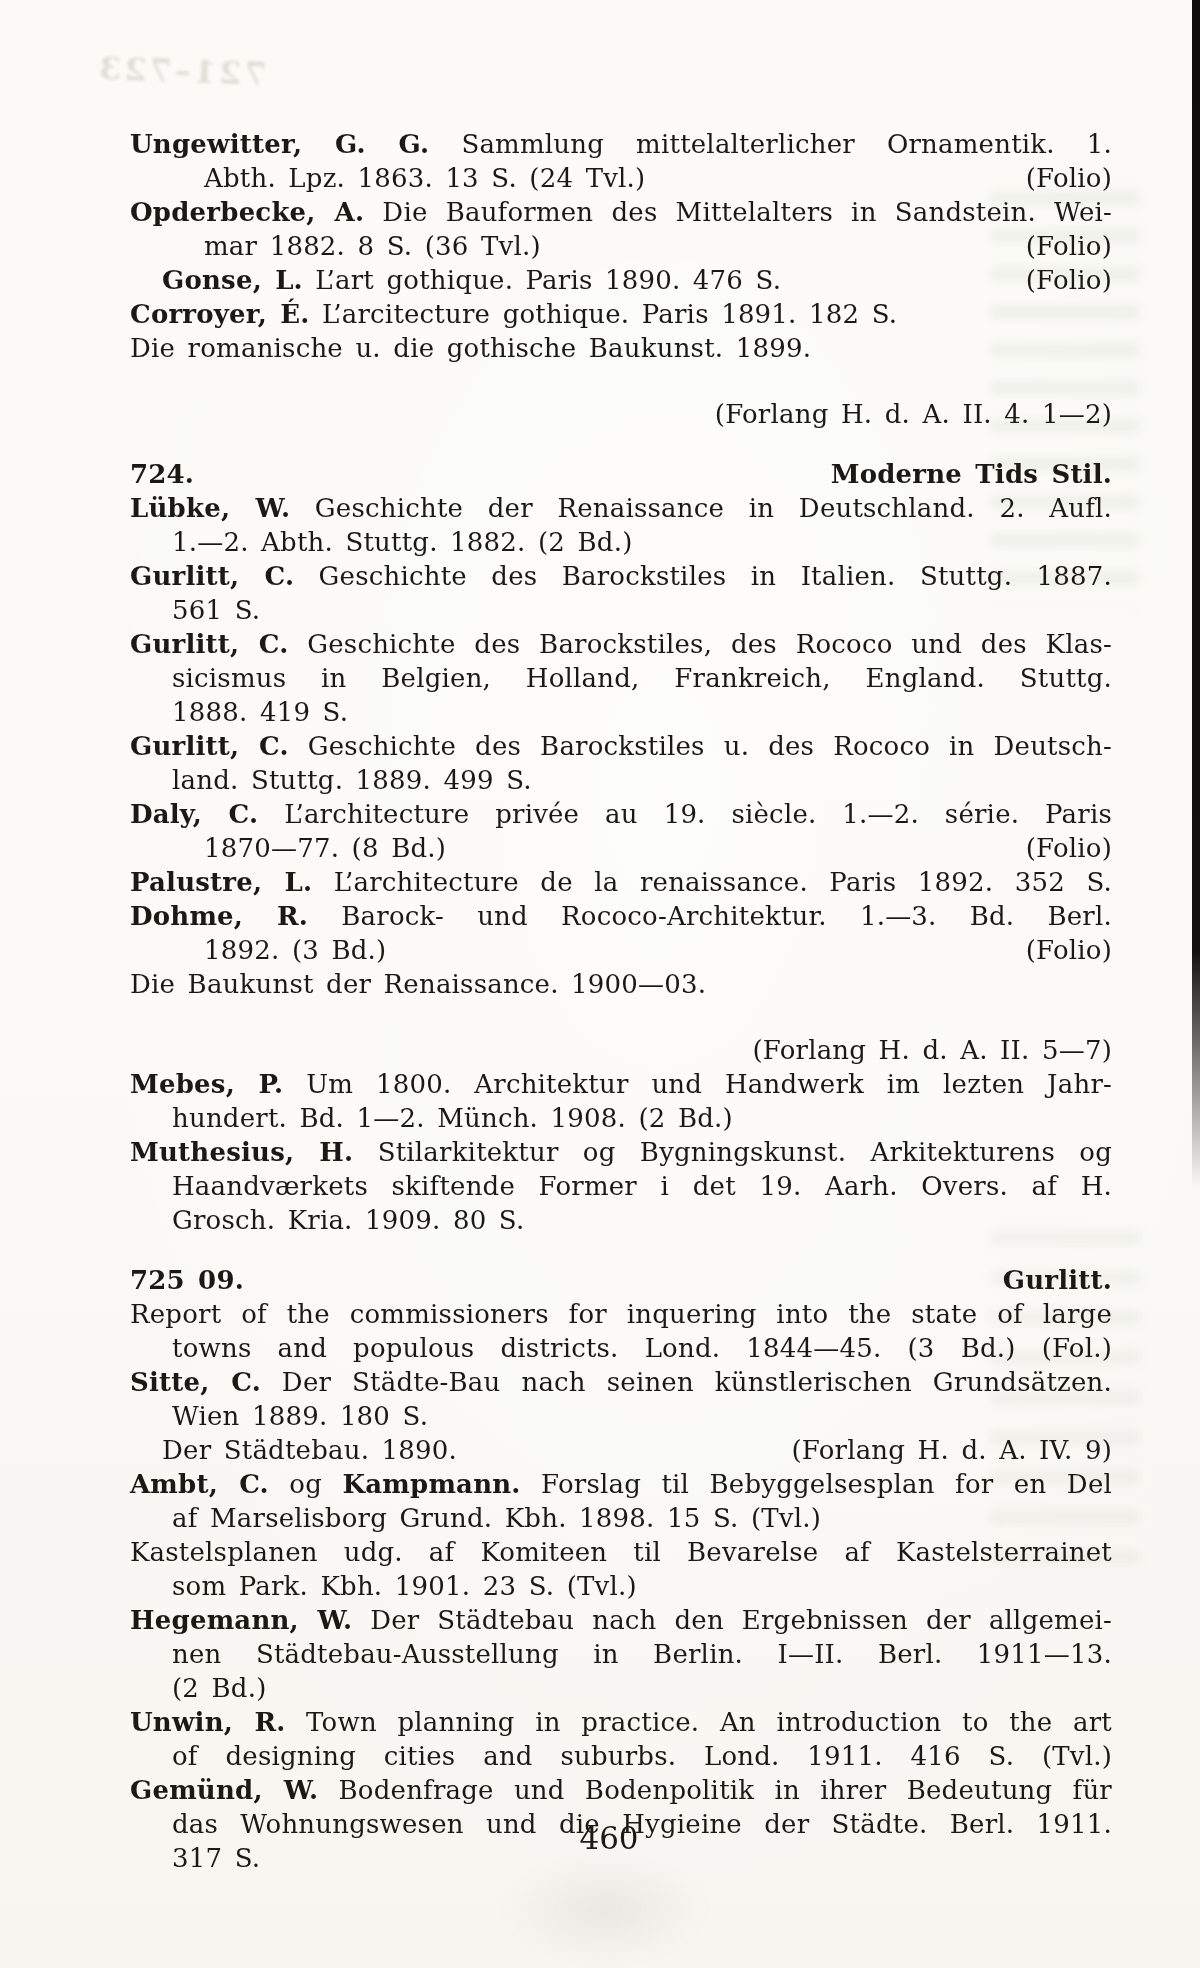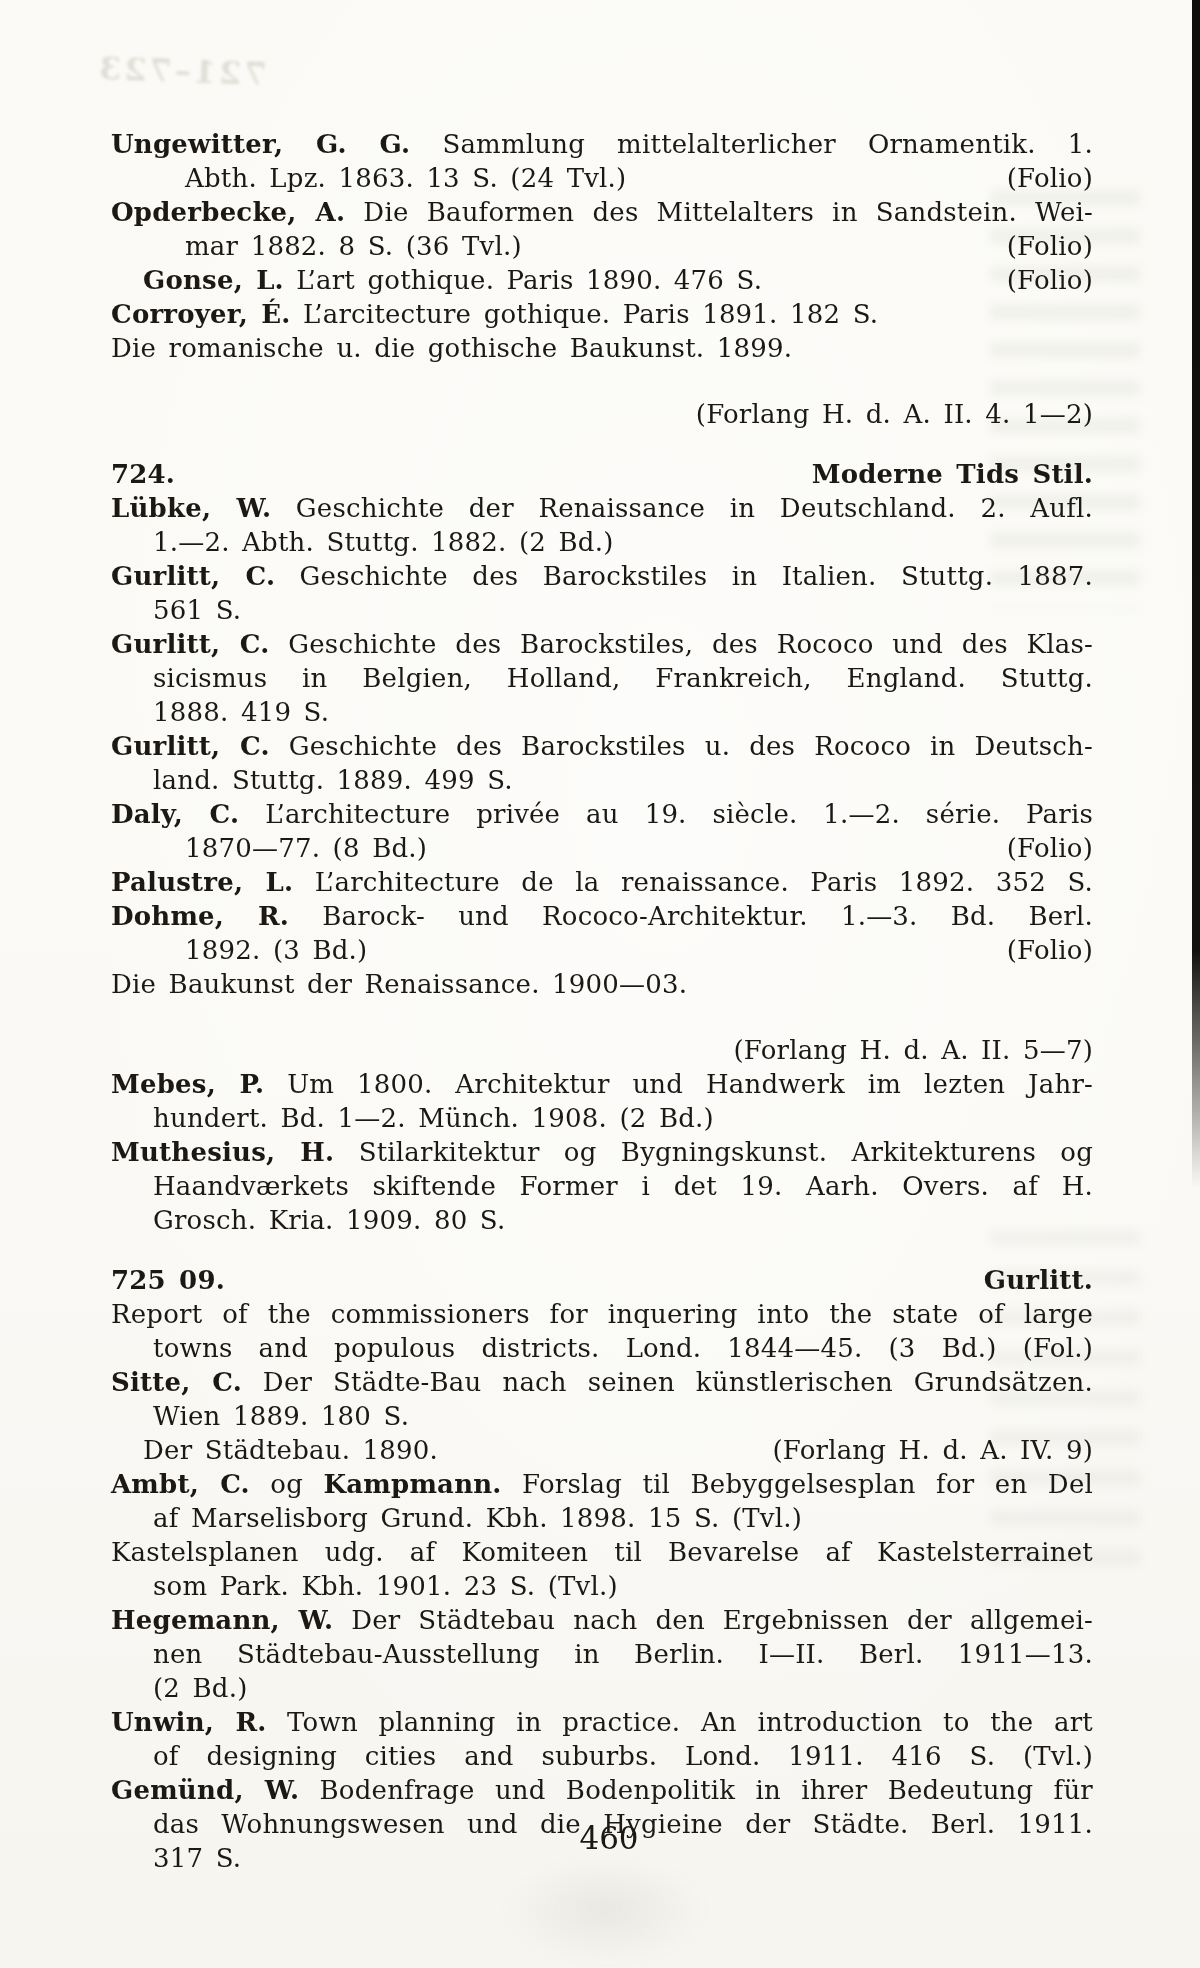--- a/index.html
+++ b/index.html
@@ -11,21 +11,21 @@
   }
   .paper {
     position: absolute; left: 0; top: 0;
     width: 1200px; height: 1968px;
     background:
       radial-gradient(ellipse at 55% 40%, rgba(255,255,255,0.55), rgba(0,0,0,0) 70%),
       linear-gradient(180deg, #fbfaf6 0%, #faf9f5 60%, #f6f5f0 100%);
     color: #1c1915;
   }
   .text-block {
-    position: absolute; left: 111px; top: 127px; width: 982px;
+    position: absolute; left: 130px; top: 127px; width: 982px;
     font-size: 26px; line-height: 34px;
     word-spacing: 4px; letter-spacing: 0.2px;
   }
   .line { min-height: 34px; }
   .line.justify { text-align: justify; text-justify: inter-word; text-align-last: justify; }
   .line.right { text-align: right; margin-top: 32px; }
   .line.split { display: flex; justify-content: space-between; margin-left: 32px; }
   .line.indent { padding-left: 42px; }
   .heading { display: flex; justify-content: space-between; font-weight: bold; margin-top: 26px; }
   .b { font-weight: bold; }

